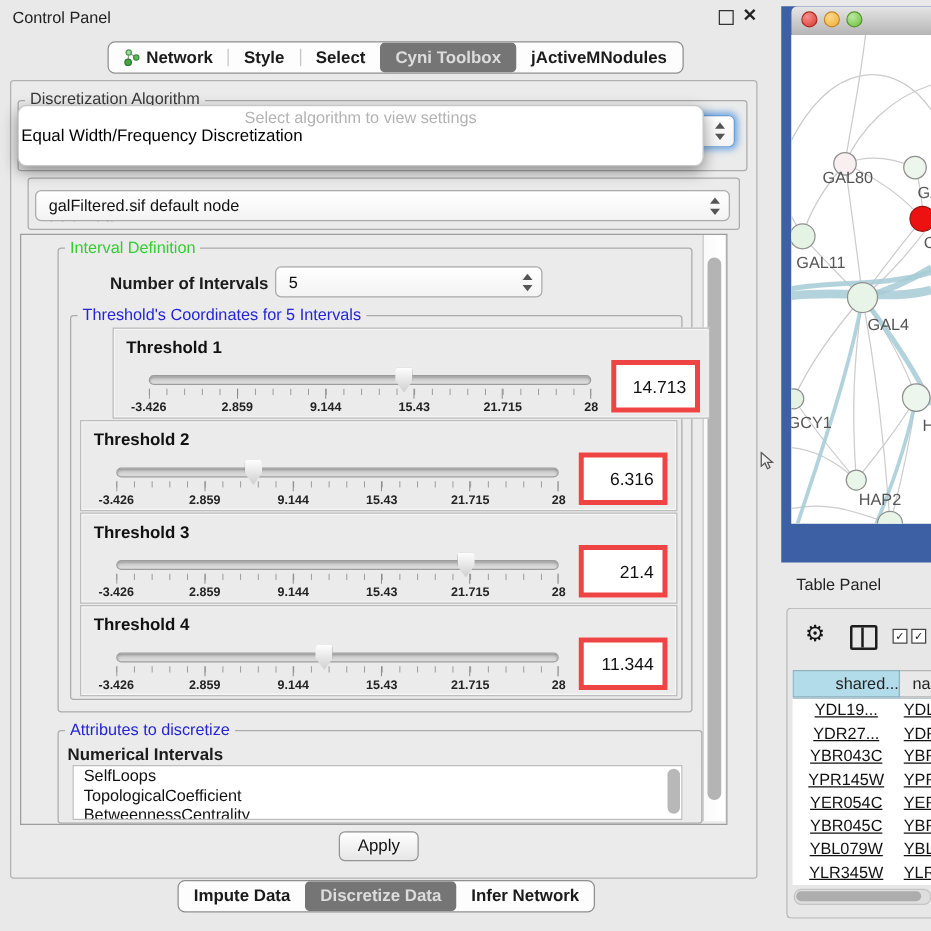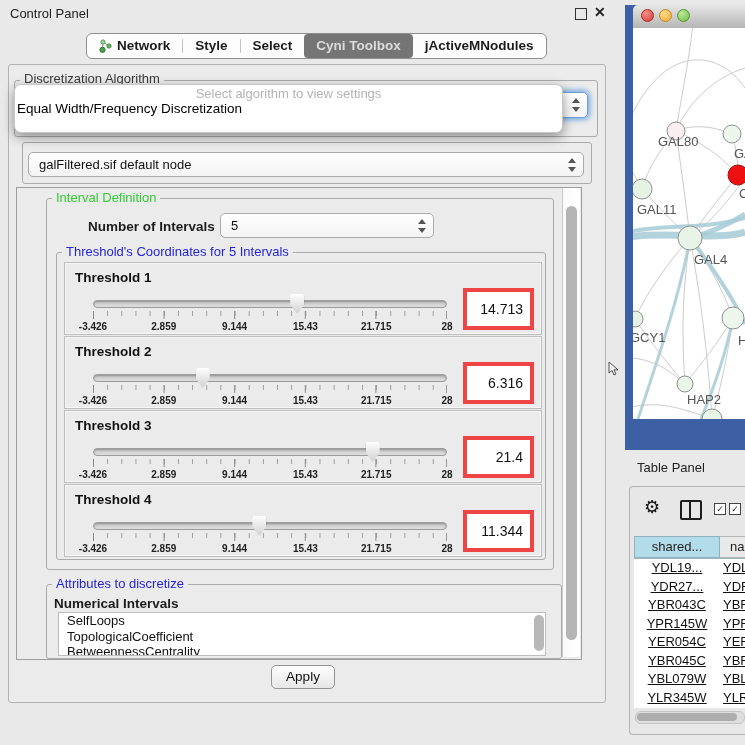--- a/index.html
+++ b/index.html
@@ -88,21 +88,21 @@
   #tp-body{left:629px;top:486px;width:116px;height:247px;background:#e7e7e7;
            border:1px solid #b2b2b2;border-radius:4px 0 0 4px;border-right:none;}
   #gear-icon{left:644px;top:498px;font-size:18px;color:#151515;line-height:18px;}
   #cols-icon{left:680px;top:500px;width:18px;height:16px;border:2px solid #1d1d1d;border-radius:2px;}
   #cols-icon:before{content:"";position:absolute;left:7px;top:0;bottom:0;width:2px;background:#1d1d1d;}
   .mini-check{width:10px;height:10px;border:1.5px solid #444;background:#fff;font-size:9px;line-height:10px;
               text-align:center;color:#222;}
   #tp-table{left:634px;top:536px;width:111px;height:172px;background:#fff;overflow:hidden;}
   .tp-hrow{display:flex;height:22px;border-bottom:1px solid #9fb8c2;}
   .tp-hcell1{width:86px;background:#b2dcea;border:1px solid #8fb0bd;box-sizing:border-box;
-             text-align:center;line-height:20px;font-size:13px;color:#222;}
+             text-align:right;line-height:20px;font-size:13px;color:#222;}
   .tp-hcell2{flex:1;background:#e9e9e9;border-top:1px solid #b5b5b5;border-bottom:1px solid #b5b5b5;
              line-height:20px;font-size:13px;color:#222;padding-left:10px;white-space:nowrap;overflow:hidden;}
   .tp-row{display:flex;height:18.5px;font-size:13px;color:#111;text-decoration:underline;}
   .tp-c1{width:86px;text-align:center;line-height:18.5px;white-space:nowrap;overflow:hidden;}
   .tp-c2{flex:1;line-height:18.5px;padding-left:3px;white-space:nowrap;overflow:hidden;}
   #tp-hscroll{left:635px;top:711px;width:108px;height:11px;background:#dedede;border-radius:6px;
               border:1px solid #c4c4c4;}
   #tp-hthumb{left:637px;top:713px;width:100px;height:8px;background:#adadad;border-radius:5px;}
 
   .label-green{color:#33cc33;}
@@ -176,21 +176,21 @@
 
   <span class="abs" style="left:88px;top:219px;font-weight:bold;font-size:13.5px;">Number of Intervals</span>
   <div class="abs combo" style="left:220px;top:213px;width:214px;height:25px;">
     <span>5</span>
     <span class="stepper"></span>
   </div>
 
   <div class="abs groupbox" style="left:56px;top:252px;width:488px;height:306px;"></div>
   <span class="abs group-label label-blue" style="left:62px;top:245px;">Threshold's Coordinates for 5 Intervals</span>
 
-  <div class="th-panel" style="top:262px;">
+  <div class="th-panel" style="top:262px;margin-left:26px;">
     <div class="th-label">Threshold 1</div>
     <div class="slider">
       <div class="track"></div>
       <div class="handle" style="left:57.7%;"></div>
       <div class="ticks-minor"></div>
       <div class="ticks-major"></div>
       <div class="tick-labels">
         <span style="left:0%">-3.426</span>
         <span style="left:20%">2.859</span>
         <span style="left:40%">9.144</span>
@@ -264,20 +264,31 @@
   <span class="abs" style="left:54px;top:596px;font-weight:bold;font-size:13.5px;">Numerical Intervals</span>
   <div class="abs" id="attr-list">
     <div class="item">SelfLoops</div>
     <div class="item">TopologicalCoefficient</div>
     <div class="item">BetweennessCentrality</div>
     <div class="abs vscroll-thumb" style="right:1px;top:2px;width:10px;height:36px;background:#b8b8b8;"></div>
   </div>
 
   <div class="abs button" style="left:271px;top:665px;width:62px;height:22px;line-height:22px;">Apply</div>
 
+  <div class="abs tabbar" style="left:142px;top:704px;">
+    <div class="tab">
+        <span>Impute Data</span>
+      </div>
+    <div class="tab sel">
+        <span>Discretize Data</span>
+      </div>
+    <div class="tab">
+        <span>Infer Network</span>
+      </div>
+  </div>
 
   <div class="abs" id="net-window"></div>
   <div class="abs" id="net-titlebar">
     <span class="traffic" style="left:8px;background:radial-gradient(circle at 35% 30%,#f3918b,#da3a32);border:1px solid #b0281f;"></span>
     <span class="traffic" style="left:26px;background:radial-gradient(circle at 35% 30%,#fbd88a,#efae33);border:1px solid #c6862a;"></span>
     <span class="traffic" style="left:44px;background:radial-gradient(circle at 35% 30%,#bce8a0,#6cbf3e);border:1px solid #57952e;"></span>
   </div>
   <div class="abs" id="net-canvas">
     <svg width="112" height="391" viewBox="0 0 112 391">
       <g fill="none" stroke="#cccccc" stroke-width="1">

